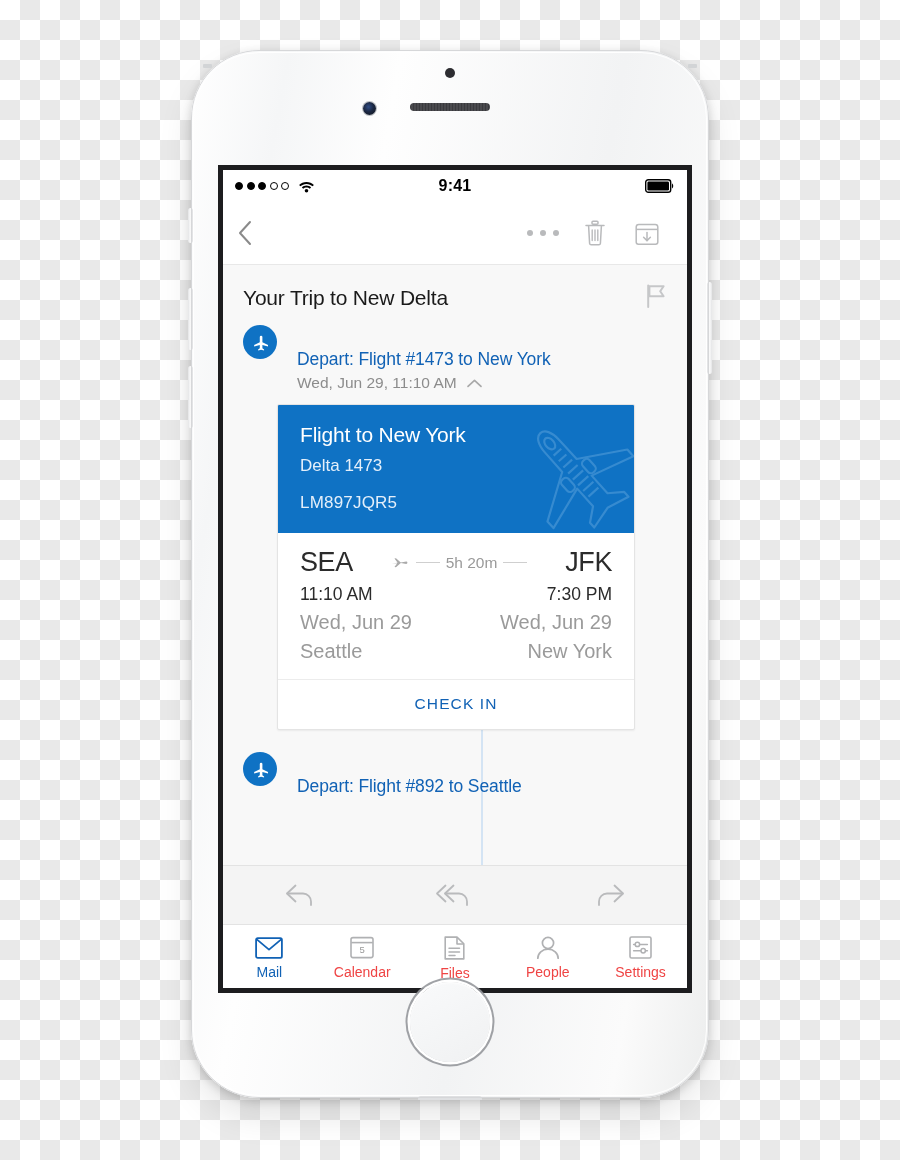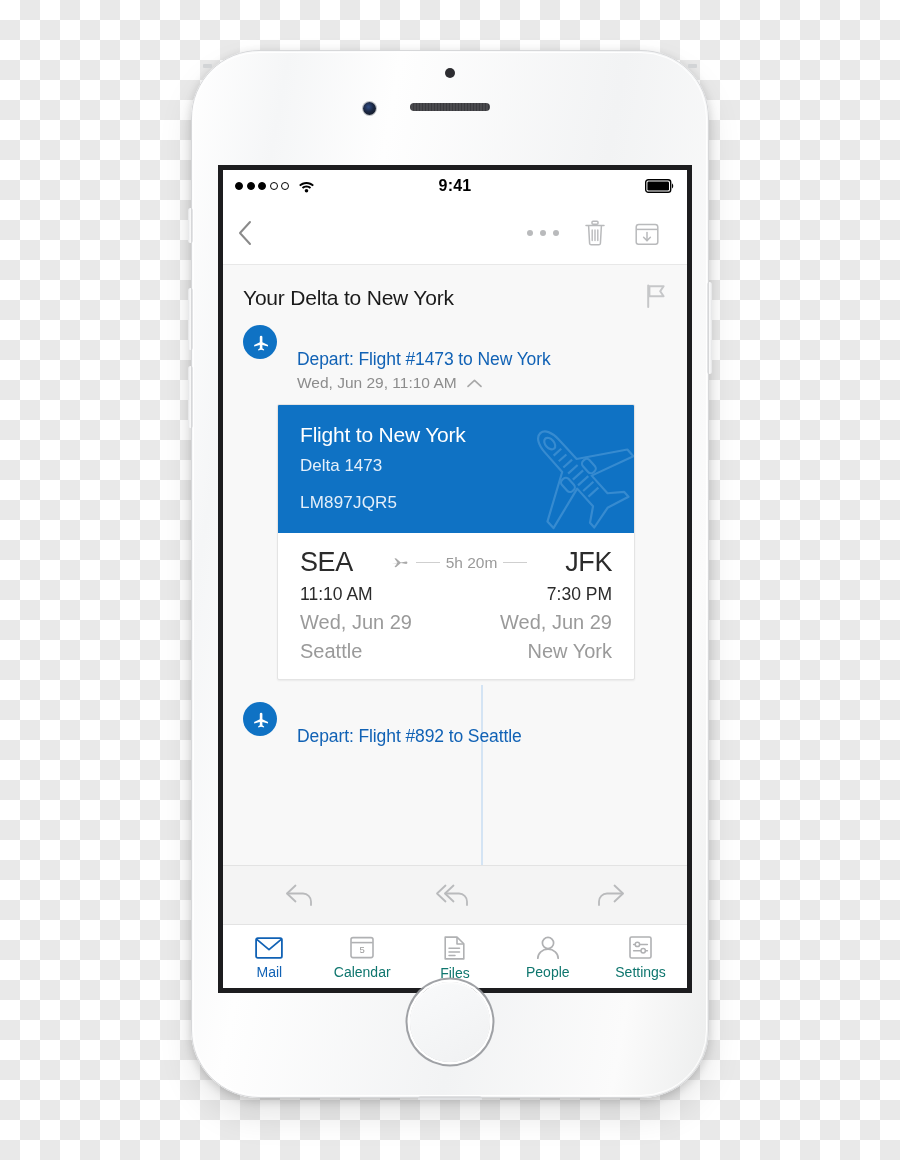--- a/index.html
+++ b/index.html
@@ -118,21 +118,21 @@
   #checkin-row{border-top:1px solid #ececec;text-align:center;padding:15px 0 16px 0;cursor:pointer;}
   #checkin-label{font-size:15.5px;color:#1162b5;letter-spacing:1.1px;font-weight:500;}
 
   
   #reply-toolbar{height:58px;background:#f4f4f4;border-top:1px solid #e3e3e3;display:flex;align-items:center;}
   .reply-btn{flex:1;display:flex;align-items:center;justify-content:center;cursor:pointer;}
 
   
   #tab-bar{height:66px;background:#fff;border-top:1px solid #e3e3e3;display:flex;align-items:center;}
   .tab{flex:1;display:flex;flex-direction:column;align-items:center;justify-content:center;gap:5px;cursor:pointer;}
-  .tab-label{font-size:14px;color:#0f766e;}
+  .tab-label{font-size:14px;color:#ef4444;}
   .tab.active .tab-label{color:#1162b5;}
   #calendar-day{position:absolute;left:0;right:0;top:8px;text-align:center;font-size:9.5px;color:#9a9a9a;}
 </style>
 </head>
 <body>
 
 <div id="phone-frame">
 
   <div class="antenna" id="antenna-left"></div>
   <div class="antenna" id="antenna-right"></div>
@@ -199,21 +199,21 @@
           <line x1="3.4" y1="10.4" x2="24.6" y2="10.4" stroke="#b9babc" stroke-width="1.5"></line>
           <line x1="14" y1="13.6" x2="14" y2="21.4" stroke="#b9babc" stroke-width="1.5" stroke-linecap="round"></line>
           <polyline points="10.6,18.2 14,21.6 17.4,18.2" fill="none" stroke="#b9babc" stroke-width="1.5" stroke-linecap="round" stroke-linejoin="round"></polyline>
         </svg>
       </div>
     </div>
 
     <div id="content">
 
       <div id="subject-row">
-        <div id="subject-title">Your Delta to New York</div>
+        <div id="subject-title">Your Trip to New Delta</div>
         <div id="flag-button">
           <svg width="22" height="26" viewBox="0 0 22 26">
             <line x1="3.2" y1="2.4" x2="3.2" y2="24" stroke="#c6c7c9" stroke-width="2" stroke-linecap="round"></line>
             <path d="M4.4 3.2 H18.6 L15.2 8.2 L18.6 13.2 H4.4 Z" fill="none" stroke="#c6c7c9" stroke-width="2" stroke-linejoin="round"></path>
           </svg>
         </div>
       </div>
 
       <div id="timeline-line"></div>
 
@@ -280,20 +280,23 @@
           <div class="det-row">
             <div class="det-muted">Wed, Jun 29</div>
             <div class="det-muted">Wed, Jun 29</div>
           </div>
           <div class="det-row">
             <div class="det-muted">Seattle</div>
             <div class="det-muted">New York</div>
           </div>
         </div>
 
+        <div id="checkin-row">
+          <span id="checkin-label">CHECK IN</span>
+        </div>
       </div>
 
       <div class="entry" style="margin-top:18px;">
         <div class="badge-col">
           <div class="badge">
             <svg width="19" height="19" viewBox="0 0 24 24">
               <path d="M21.5 15.2 L14.4 11.6 L14.4 5.1 A1.65 1.65 0 0 0 12.75 3.45 A1.65 1.65 0 0 0 11.1 5.1 L11.1 11.6 L4 15.2 L4 17.0 L11.1 15.0 L11.1 19.2 L9.0 20.8 L9.0 22.0 L12.75 21.1 L16.5 22.0 L16.5 20.8 L14.4 19.2 L14.4 15.0 L21.5 17.0 Z" fill="#ffffff"></path>
             </svg>
           </div>
         </div>

